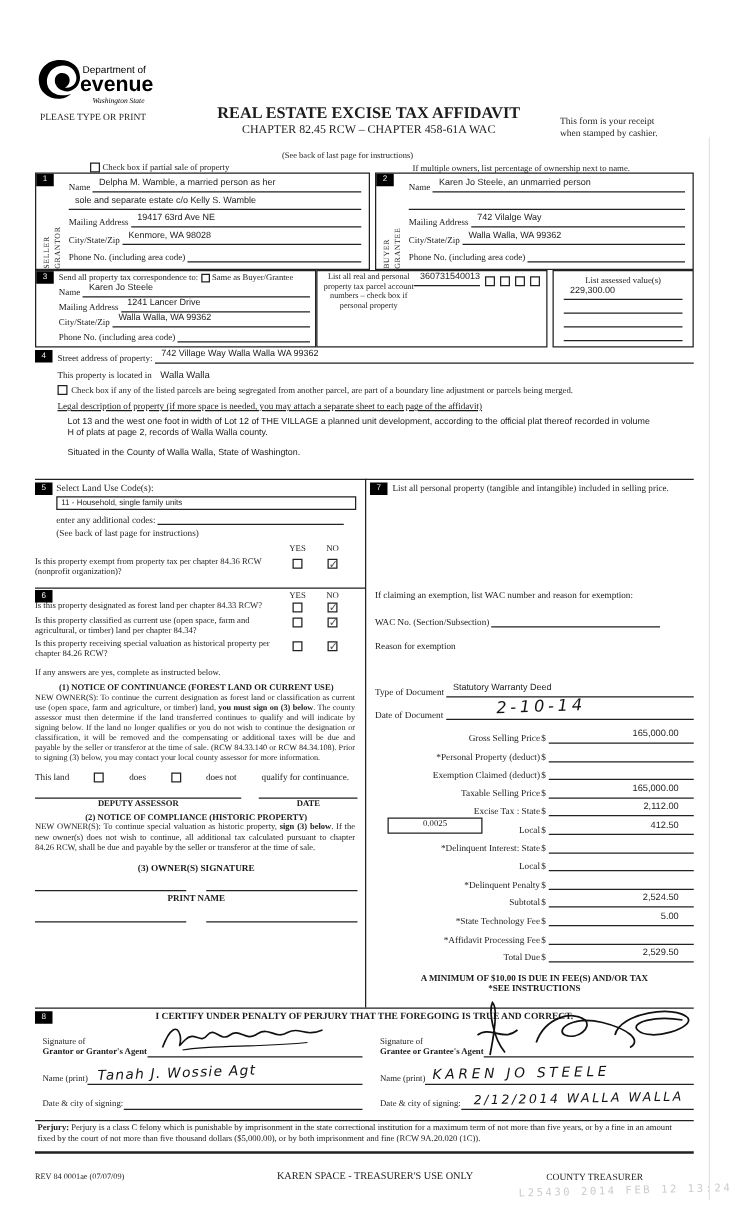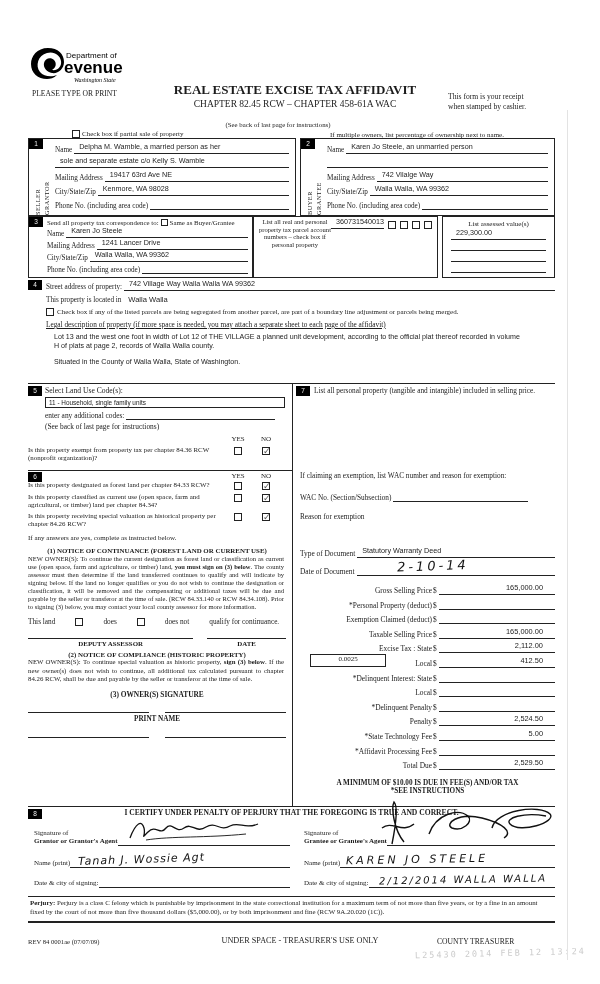--- a/index.html
+++ b/index.html
@@ -359,21 +359,21 @@
           <span class="feelabel">Local</span>
           <span class="dollar">$</span>
           <span class="feeline"><span class="feeval"></span></span>
         </div>
       <div class="feerow">
           <span class="feelabel">*Delinquent Penalty</span>
           <span class="dollar">$</span>
           <span class="feeline"><span class="feeval"></span></span>
         </div>
       <div class="feerow">
-          <span class="feelabel">Penalty</span>
+          <span class="feelabel">Subtotal</span>
           <span class="dollar">$</span>
           <span class="feeline"><span class="feeval">2,524.50</span></span>
         </div>
       <div class="feerow">
           <span class="feelabel">*State Technology Fee</span>
           <span class="dollar">$</span>
           <span class="feeline"><span class="feeval">5.00</span></span>
         </div>
       <div class="feerow">
           <span class="feelabel">*Affidavit Processing Fee</span>
@@ -439,19 +439,19 @@
         </div>
       </div>
     </div>
   </div>
 
   <div class="abs" style="left:28px;top:896px;width:527px;border-top:1px solid #222;border-bottom:2.5px solid #222;padding:2px 2px 4px 2px;box-sizing:border-box;font-size:6.9px;line-height:1.3;">
     <span class="b">Perjury:</span><span> Perjury is a class C felony which is punishable by imprisonment in the state correctional institution for a maximum term of not more than five years, or by a fine in an amount fixed by the court of not more than five thousand dollars ($5,000.00), or by both imprisonment and fine (RCW 9A.20.020 (1C)).</span>
   </div>
 
   <div class="abs" style="left:28px;top:938px;font-size:6.6px;">REV 84 0001ae (07/07/09)</div>
-  <div class="abs" style="left:180px;top:936px;width:240px;text-align:center;font-size:8.2px;">UNDER SPACE - TREASURER'S USE ONLY</div>
+  <div class="abs" style="left:180px;top:936px;width:240px;text-align:center;font-size:8.2px;">KAREN SPACE - TREASURER'S USE ONLY</div>
   <div class="abs" style="left:437px;top:937px;width:78px;overflow:hidden;white-space:nowrap;font-size:7.6px;">COUNTY TREASURER</div>
 
   <div class="abs" style="left:415px;top:948px;font-size:8.5px;letter-spacing:2px;color:#cccccc;transform:rotate(-1.5deg);font-family:'DejaVu Sans Mono',monospace;">L25430  2014 FEB 12  13:24</div>
 
   <div class="vline" style="left:567px;top:110px;height:850px;background:#e3e3e3;"></div>
 </div>
 
 </body></html>

